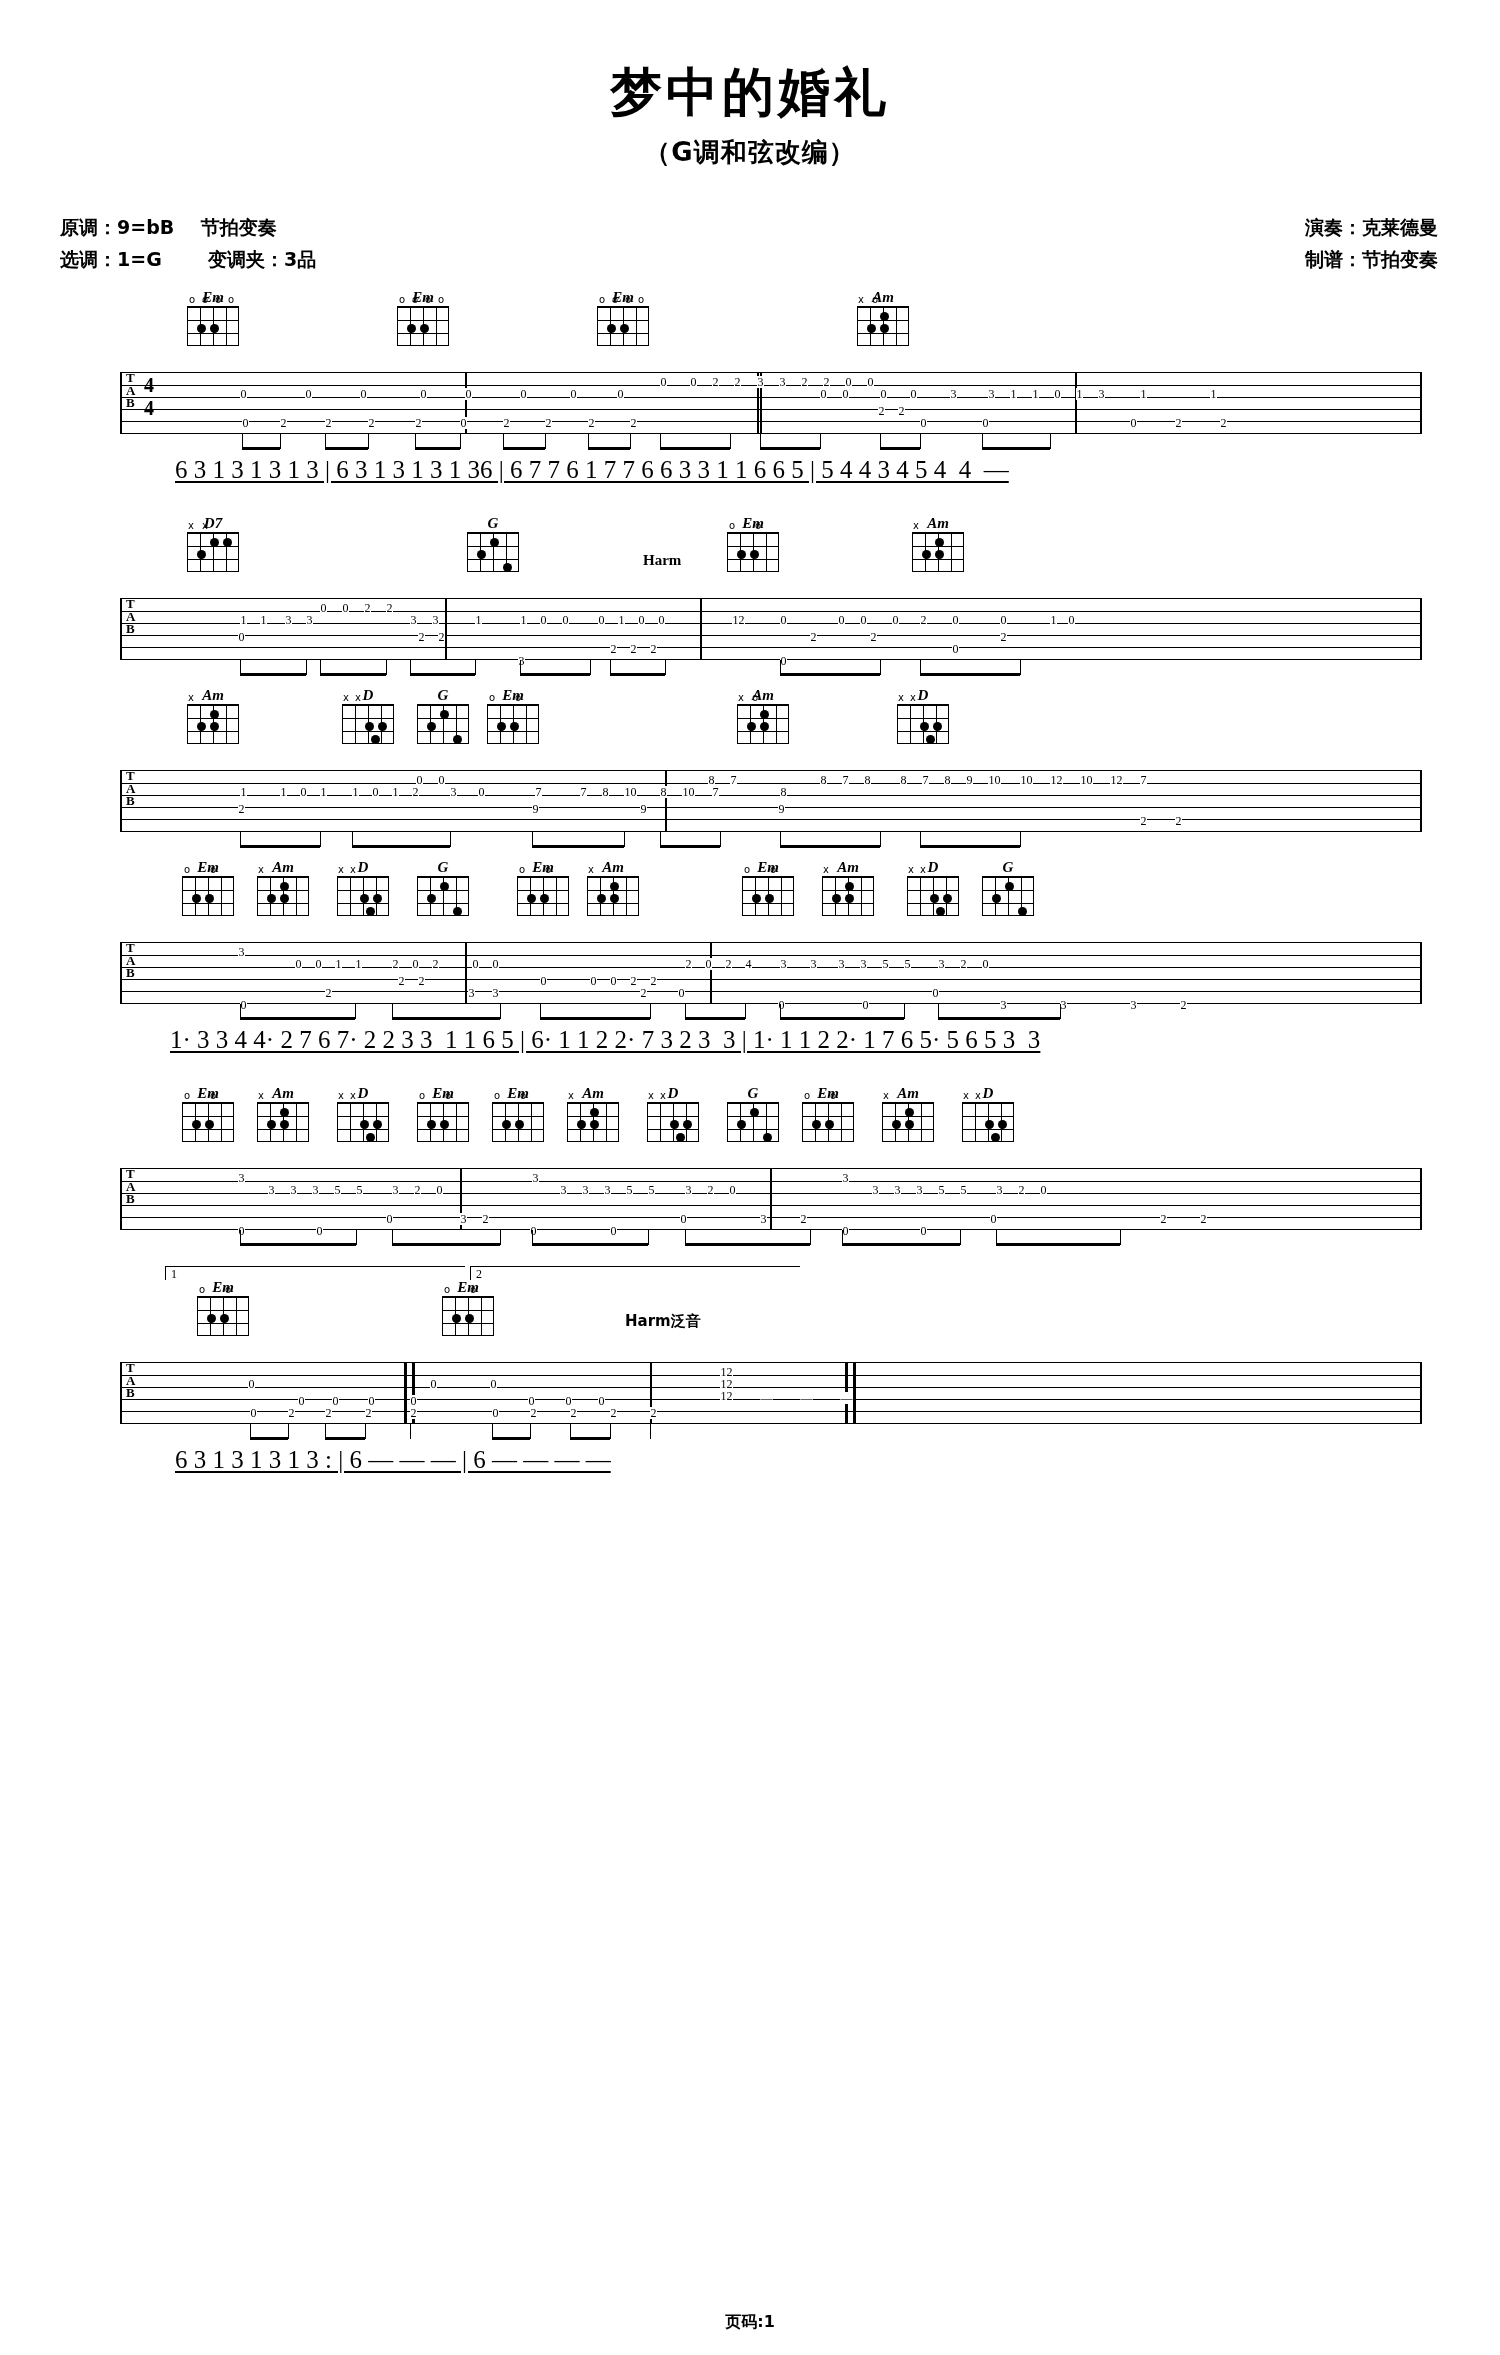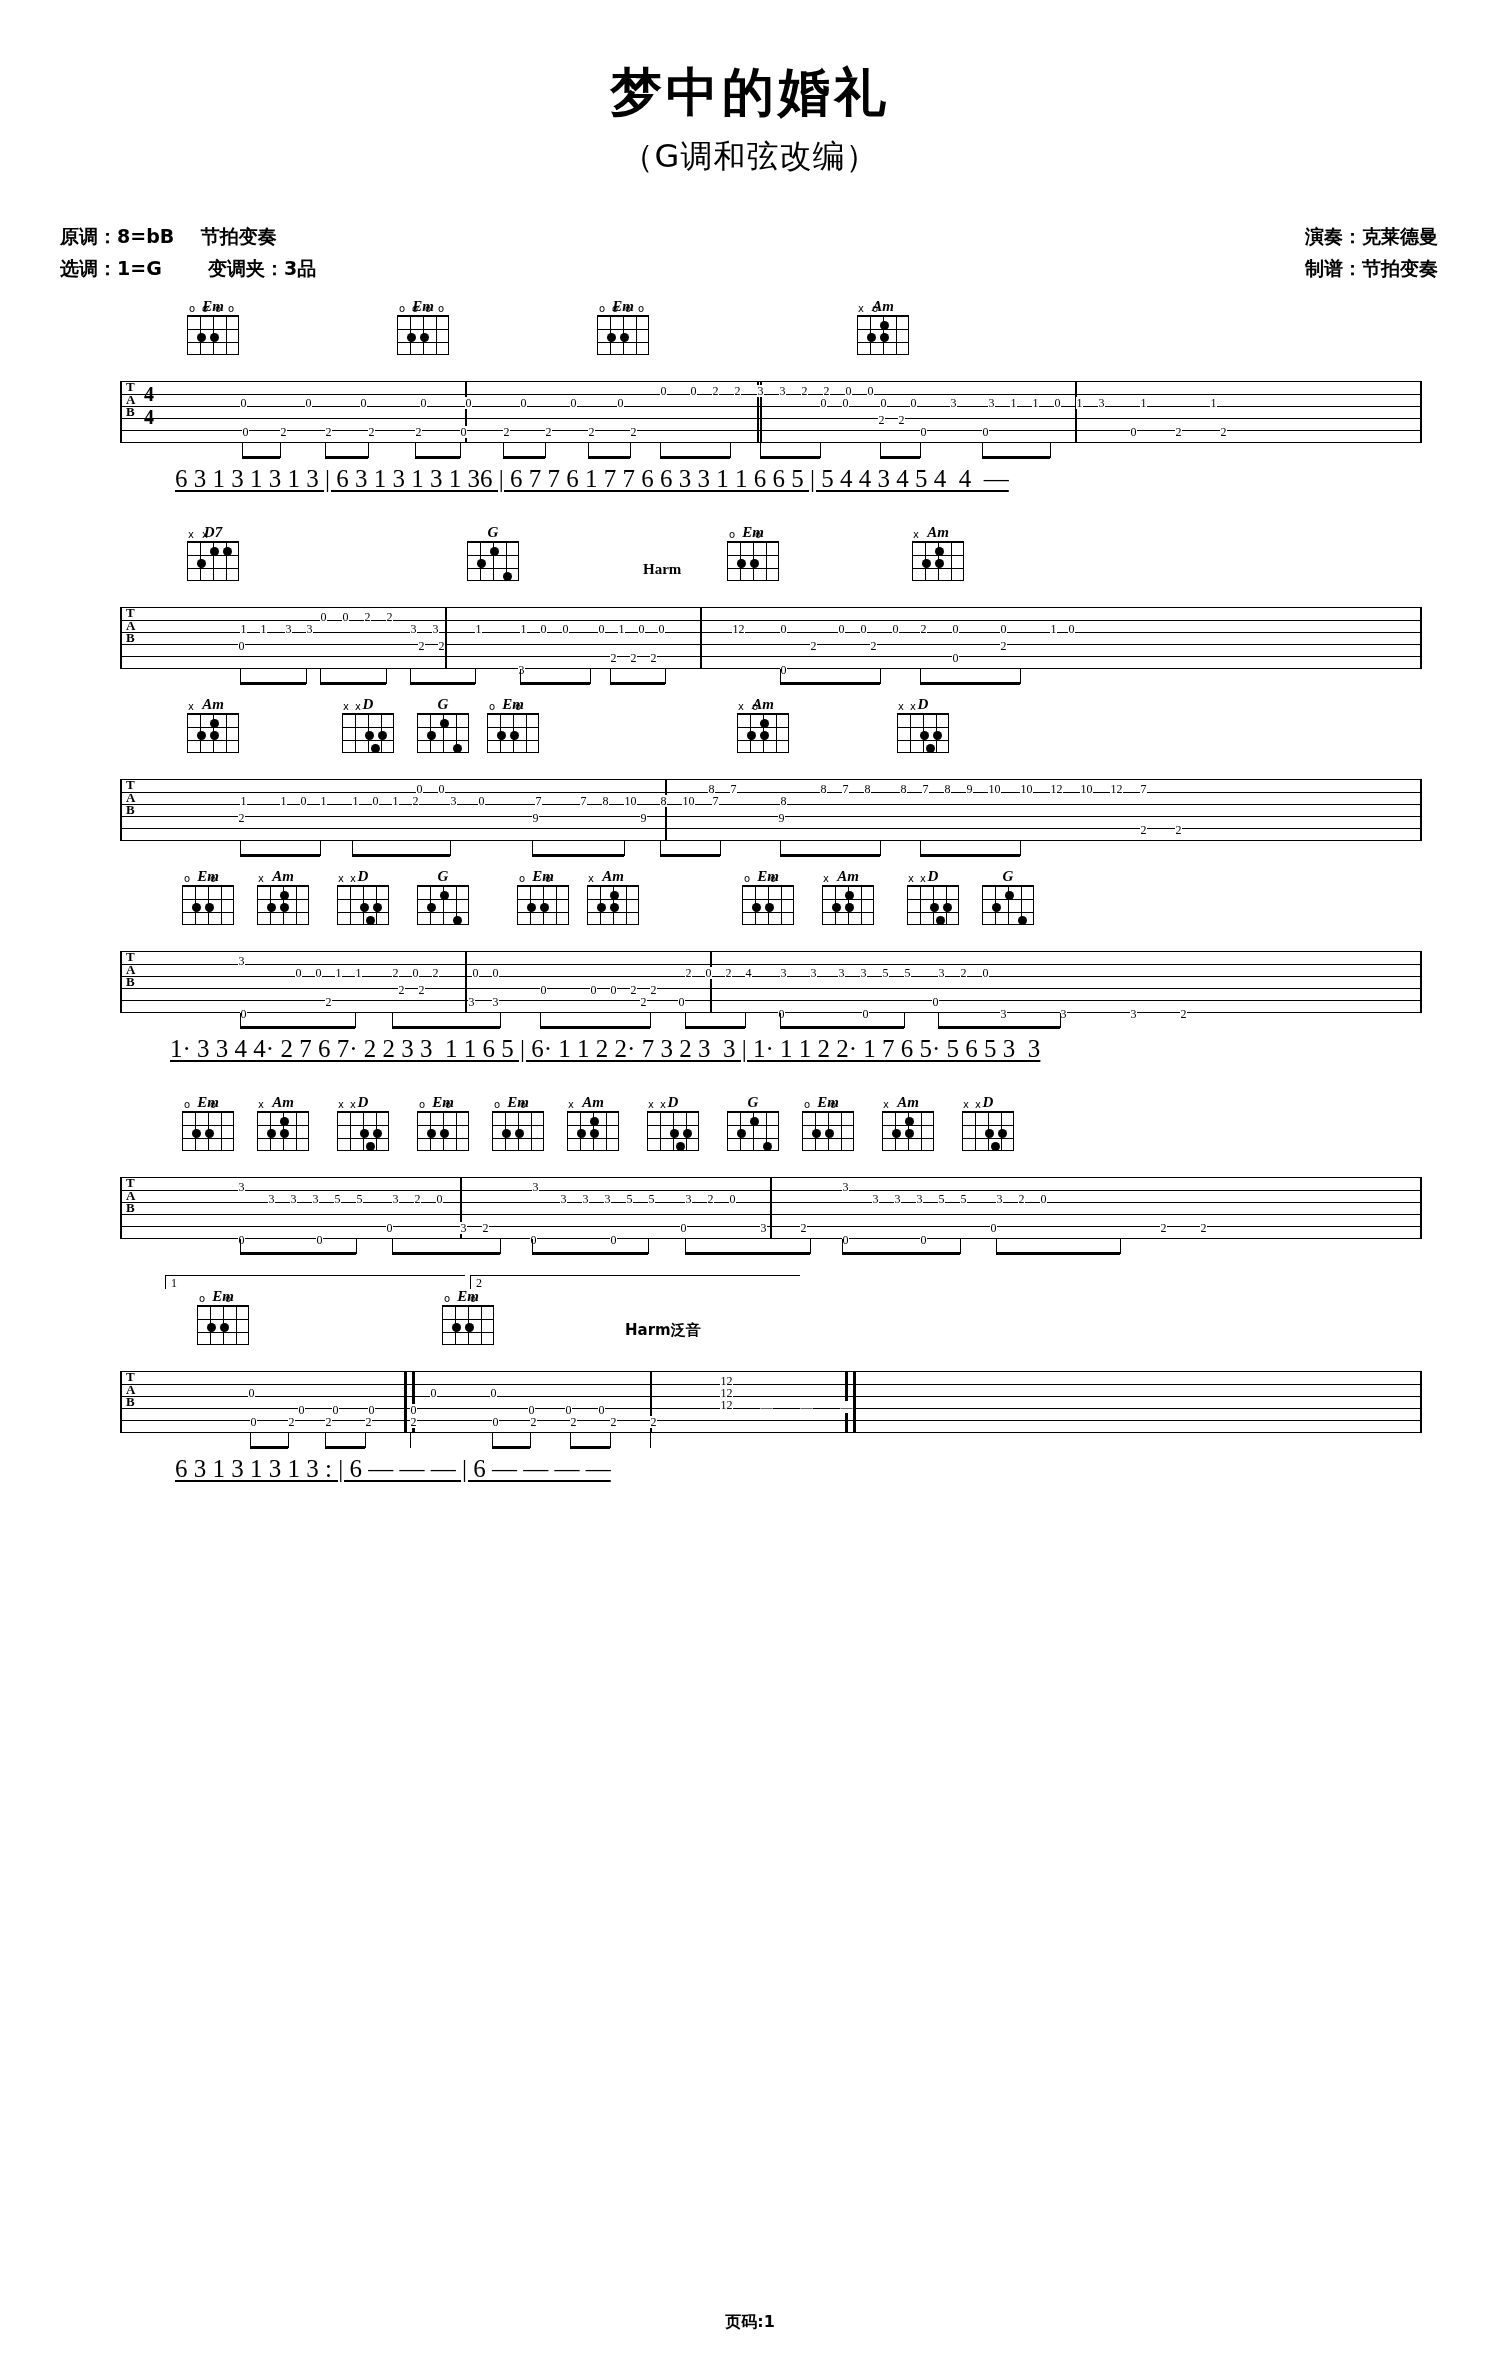--- a/index.html
+++ b/index.html
@@ -28,22 +28,22 @@
   }
   .main-title {
     font-family: "DejaVu Sans", sans-serif;
     font-size: 52px;
     font-weight: bold;
     letter-spacing: 4px;
     line-height: 1.1;
   }
   .sub-title {
     font-family: "DejaVu Sans", sans-serif;
-    font-size: 32px;
-    font-weight: normal;
+    font-size: 26px;
+    font-weight: bold;
     margin-top: 14px;
     letter-spacing: 1px;
     text-align: center;
   }
 
   
   .meta {
     position: relative;
     margin-top: 42px;
     height: 60px;
@@ -268,21 +268,21 @@
 
 <div class="page">
 
   <div class="title-block">
     <div class="main-title">梦中的婚礼</div>
     <div class="sub-title">（G调和弦改编）</div>
   </div>
 
   <div class="meta">
     <div class="meta-left">
-      <div class="row">原调：8=bB    节拍变奏</div>
+      <div class="row">原调：9=bB    节拍变奏</div>
       <div class="row">选调：1=G       变调夹：3品</div>
     </div>
     <div class="meta-right">
       <div class="row">演奏：克莱德曼</div>
       <div class="row">制谱：节拍变奏</div>
     </div>
   </div>
 
   <div class="system" style="margin-top:18px;">
     <div class="chords-row">

